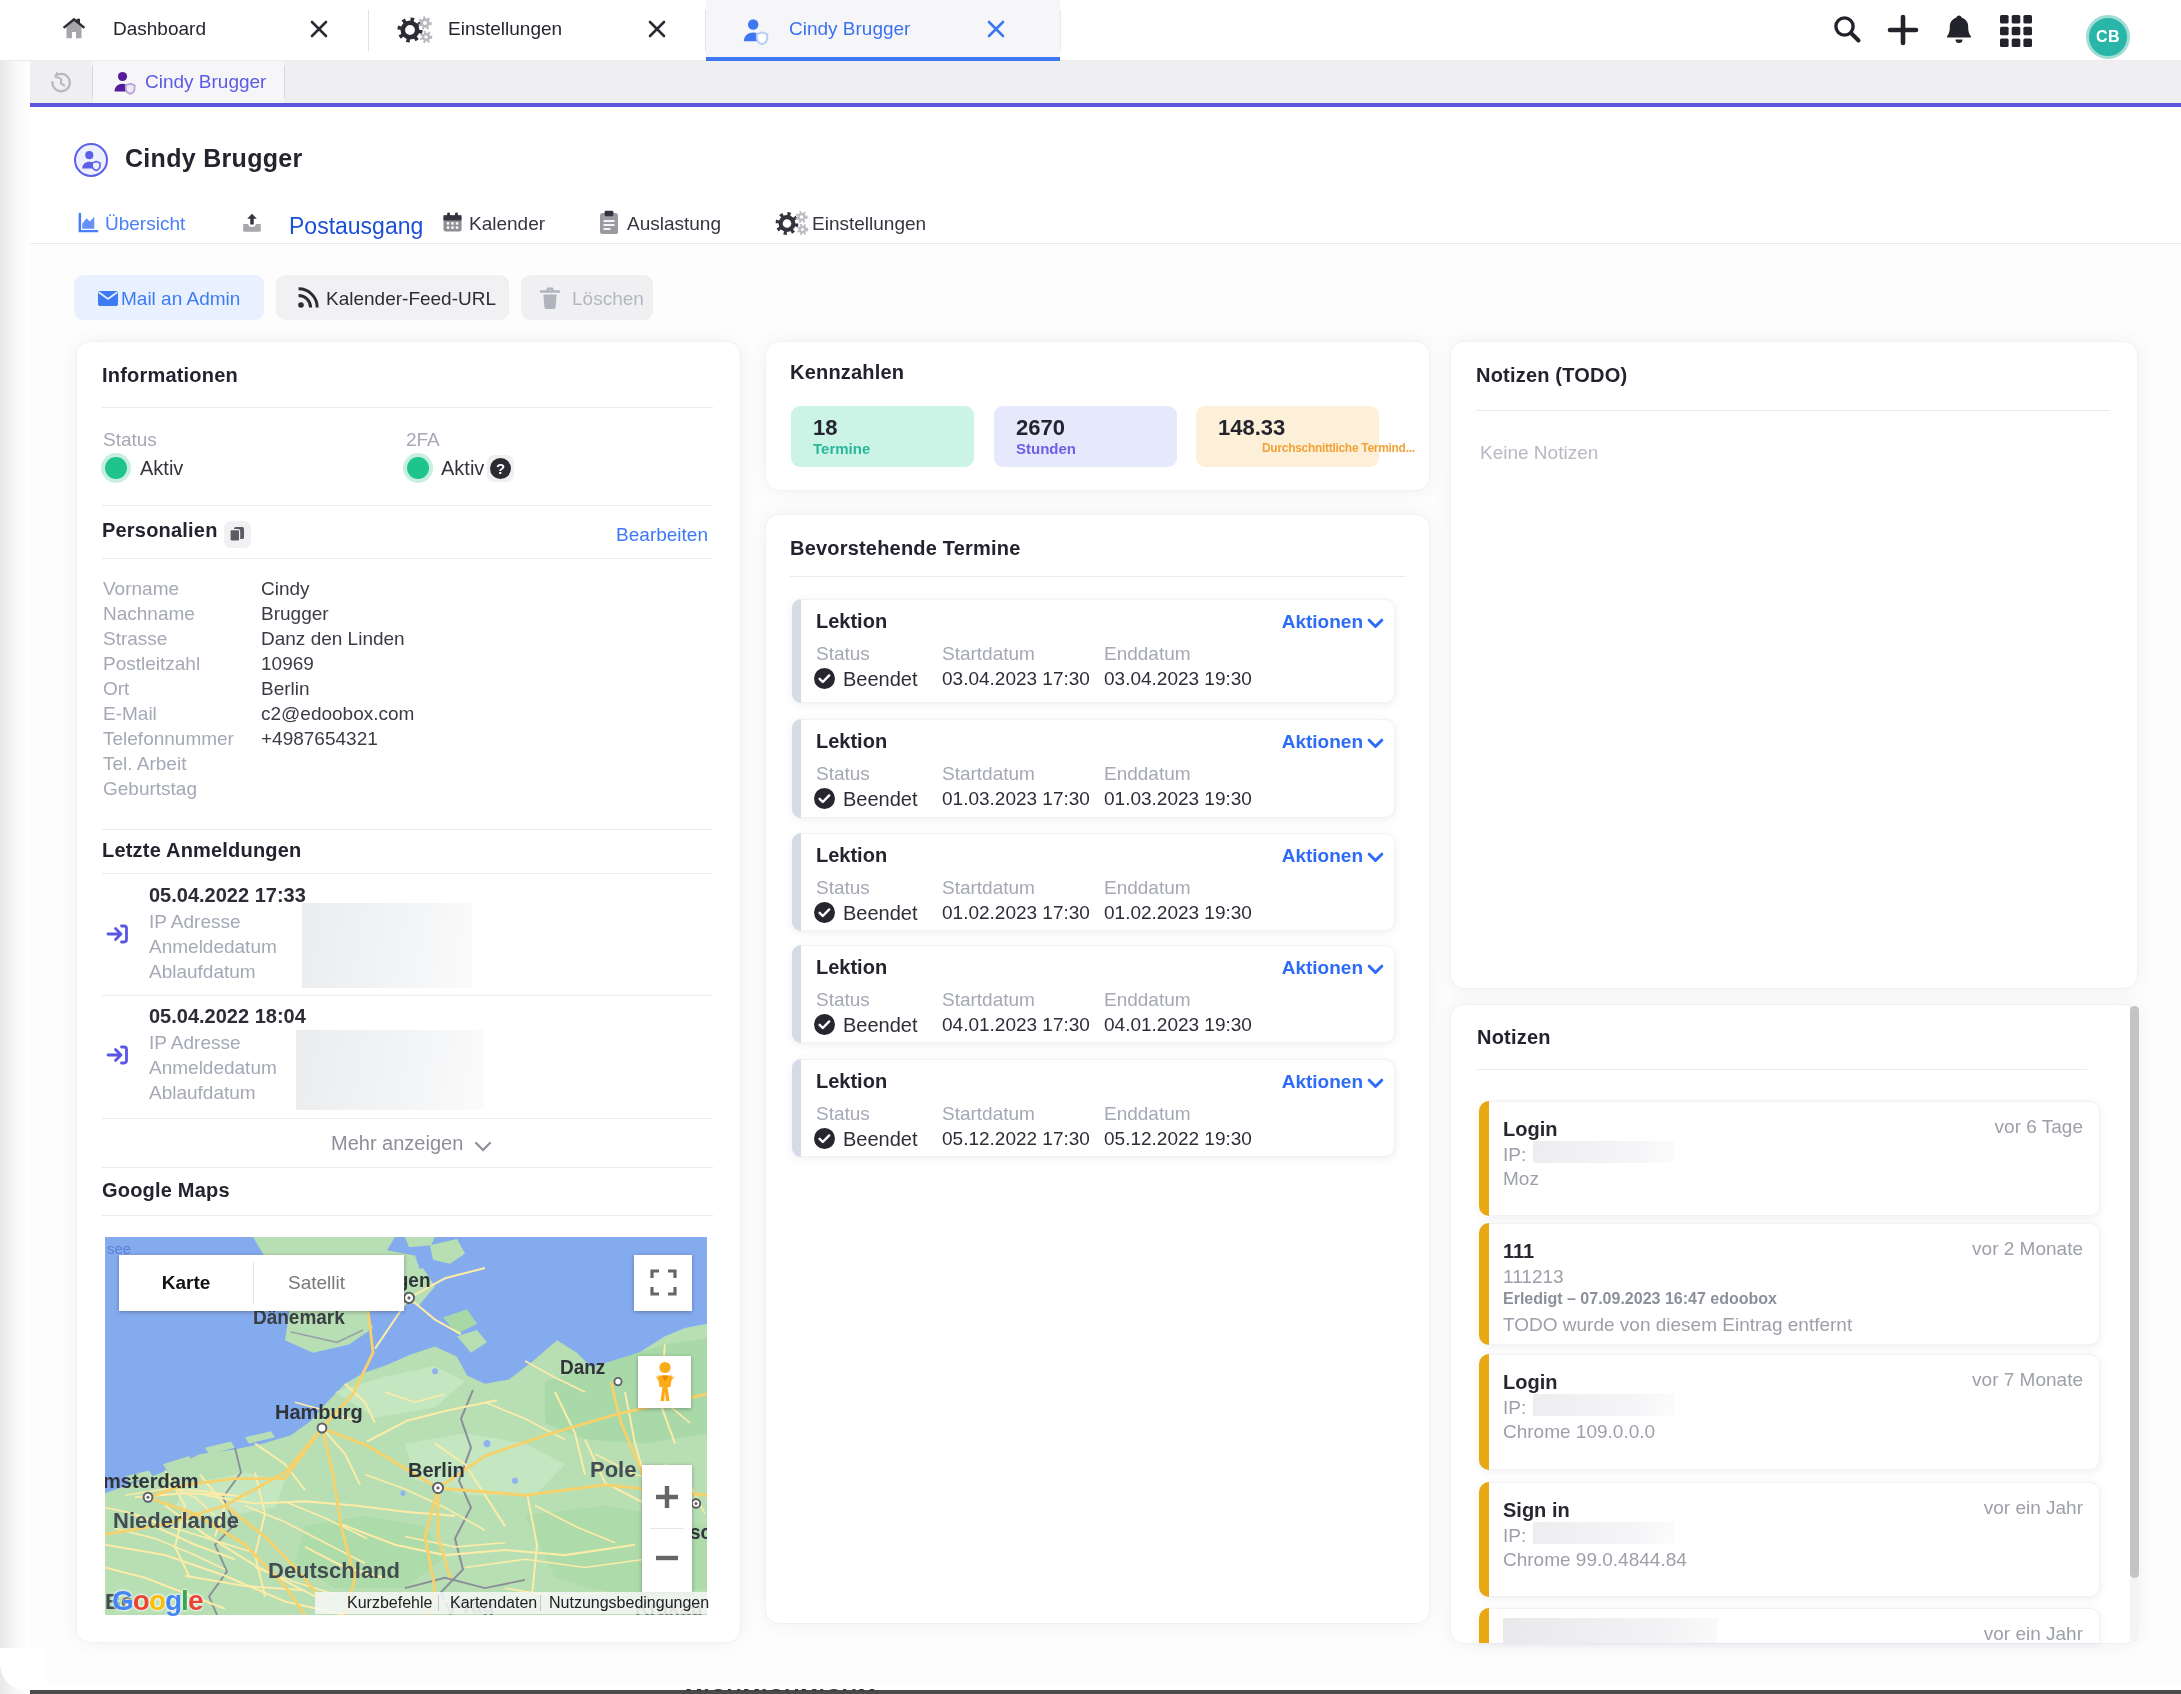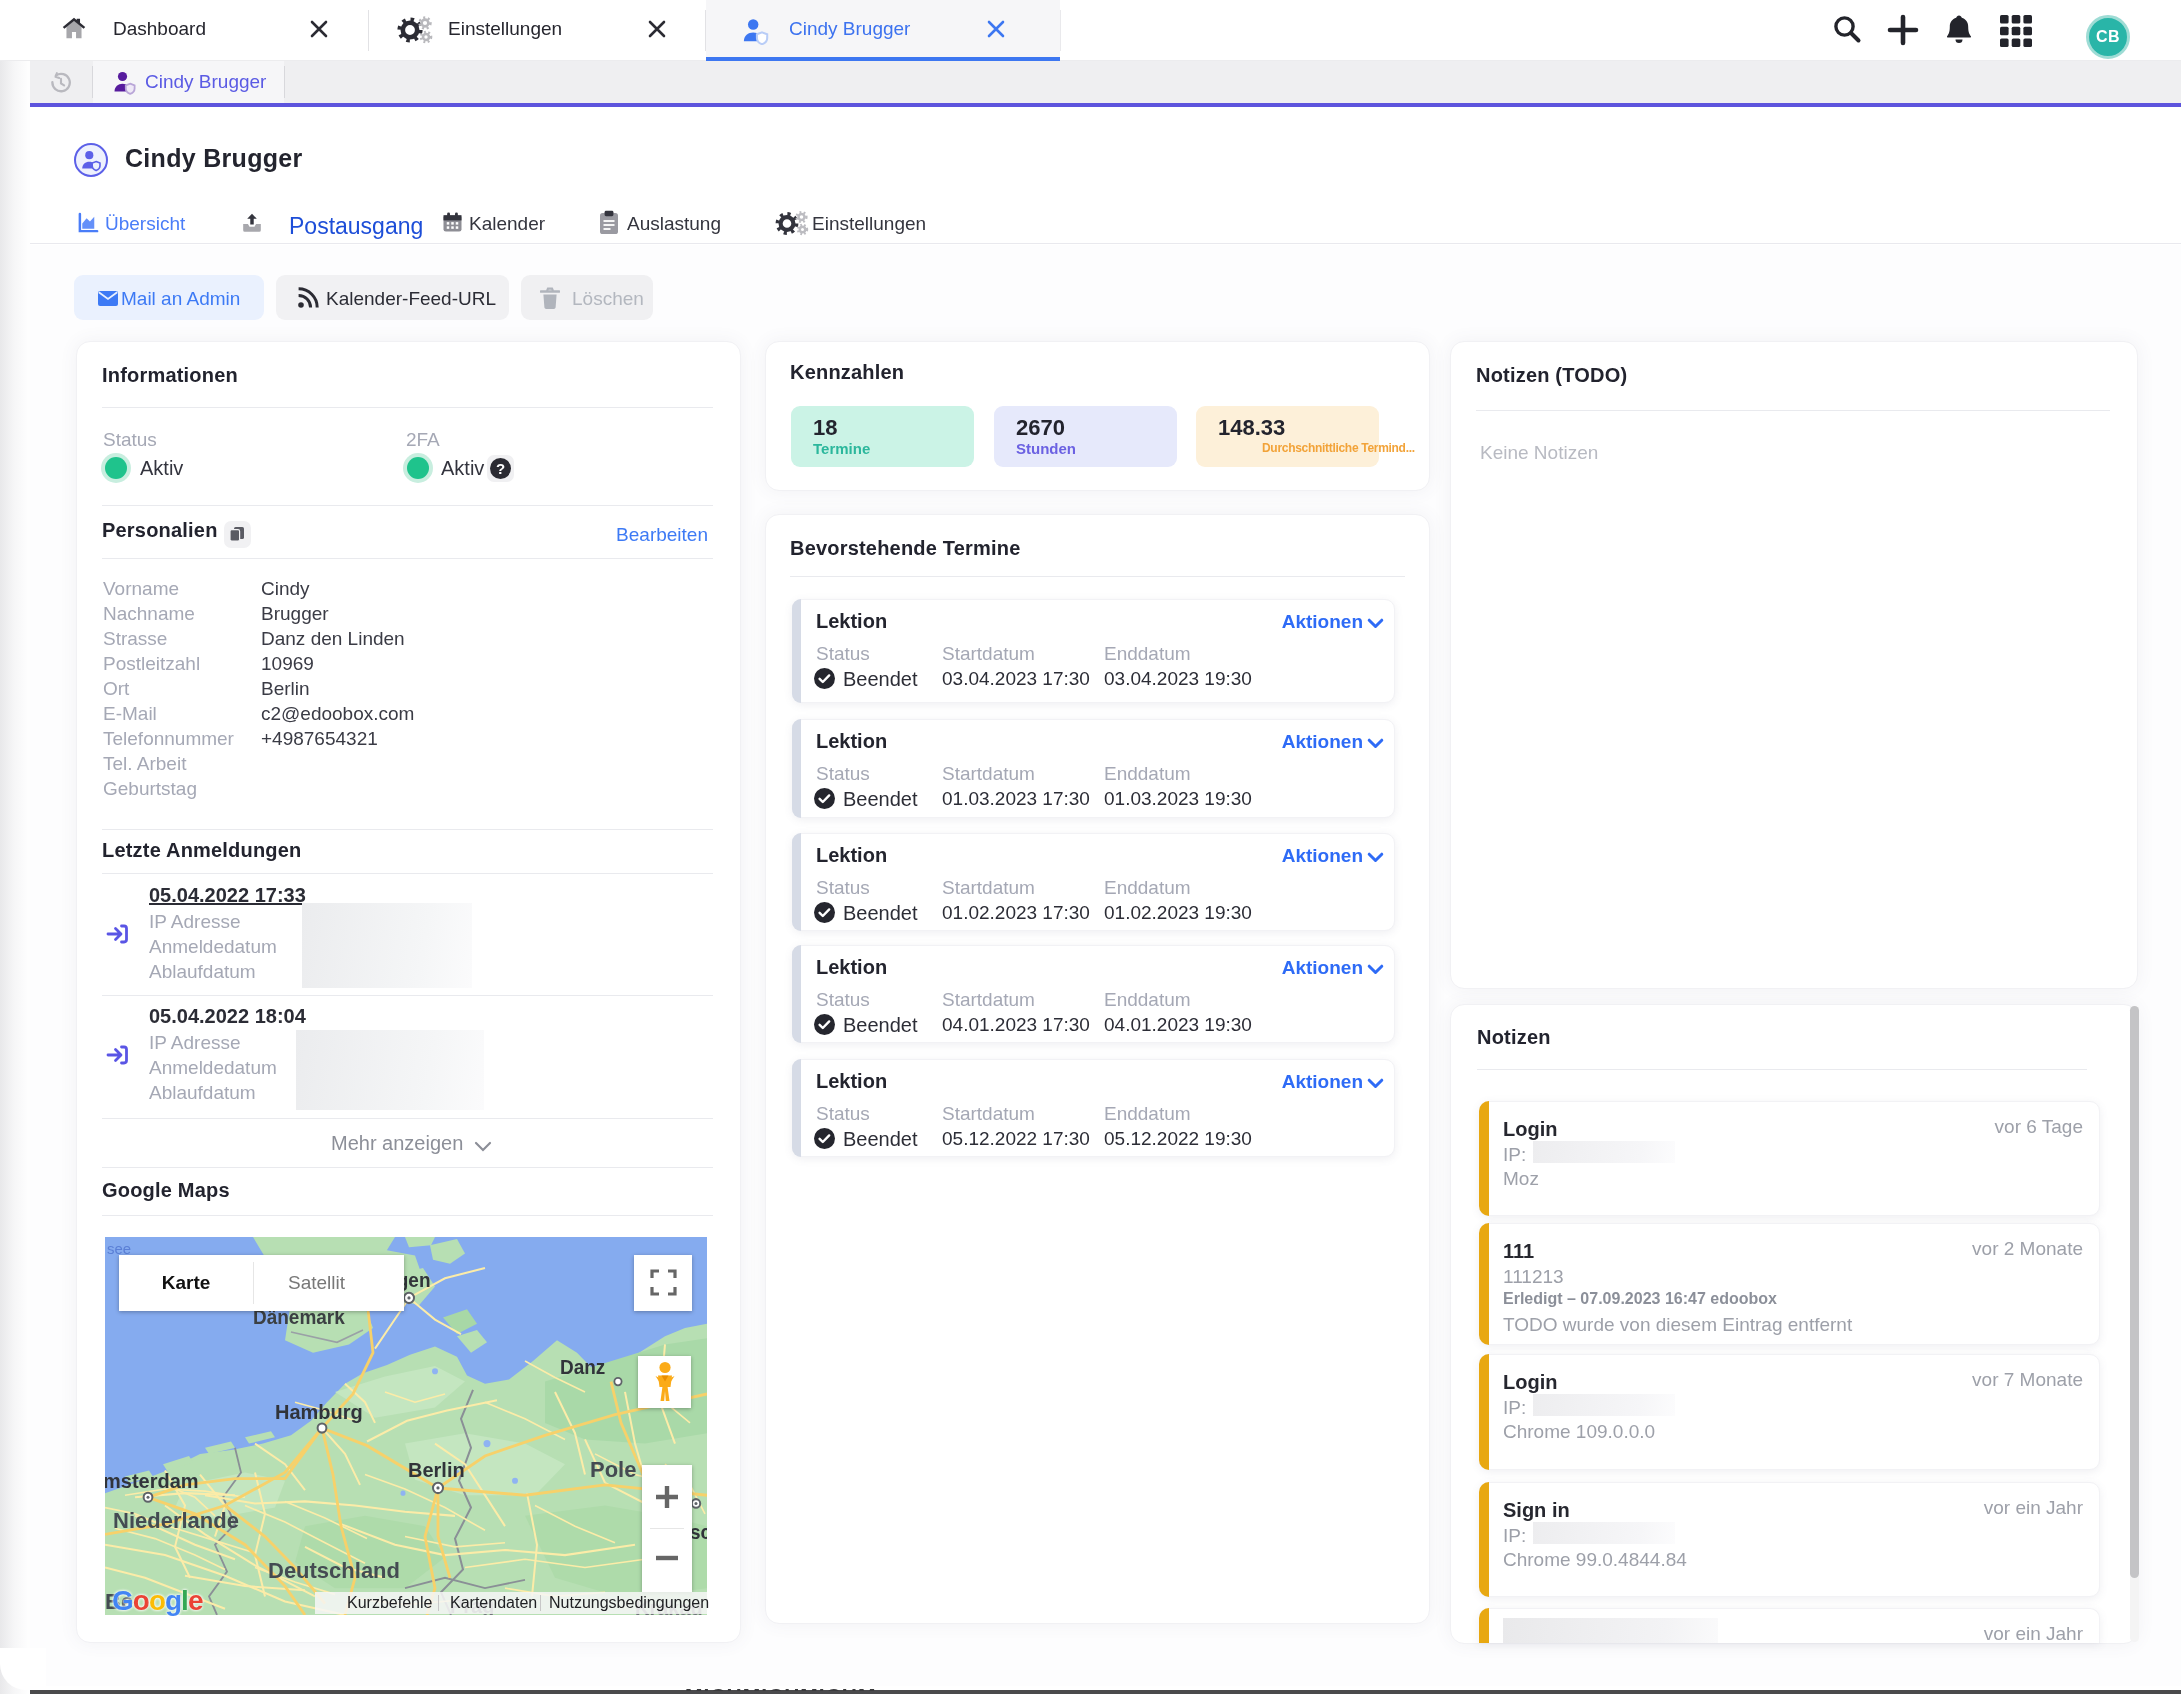--- a/index.html
+++ b/index.html
@@ -232,21 +232,21 @@
 <div class="abs lbl" style="left:103px;top:778px;">Geburtstag</div>
 
 <div class="sep" style="left:102px;top:829px;width:611px;"></div>
 <div class="abs ct" style="left:102px;top:839px;">Letzte Anmeldungen</div>
 <div class="sep" style="left:102px;top:873px;width:611px;"></div>
 
 <svg class="abs" style="left:105px;top:922px;" width="24" height="24" viewBox="0 0 24 24">
   <path d="M3 12 h12 M10.5 6.5 L16 12 l-5.5 5.5" fill="none" stroke="#5a55e5" stroke-width="2.8" stroke-linecap="round" stroke-linejoin="round"></path>
   <path d="M16.5 4 h2.6 a2.4 2.4 0 0 1 2.4 2.4 v11.2 a2.4 2.4 0 0 1 -2.4 2.4 h-2.6" fill="none" stroke="#5a55e5" stroke-width="2.8" stroke-linecap="round"></path>
 </svg>
-<div class="abs" style="left:149px;top:884px;font-size:20px;font-weight:700;color:#2b2c35;text-decoration:underline;">05.04.2022 17:33</div>
+<div class="abs" style="left:149px;top:884px;font-size:20px;font-weight:700;color:#2b2c35;">05.04.2022 17:33</div>
 <div class="abs lbl" style="left:149px;top:911px;">IP Adresse</div>
 <div class="abs lbl" style="left:149px;top:936px;">Anmeldedatum</div>
 <div class="abs lbl" style="left:149px;top:961px;">Ablaufdatum</div>
 <div class="abs" style="left:302px;top:903px;width:170px;height:85px;background:linear-gradient(100deg,#ebecee 0%,#f5f6f7 70%,#fbfbfc 100%);"></div>
 
 <div class="sep" style="left:102px;top:995px;width:611px;"></div>
 
 <svg class="abs" style="left:105px;top:1043px;" width="24" height="24" viewBox="0 0 24 24">
   <path d="M3 12 h12 M10.5 6.5 L16 12 l-5.5 5.5" fill="none" stroke="#5a55e5" stroke-width="2.8" stroke-linecap="round" stroke-linejoin="round"></path>
   <path d="M16.5 4 h2.6 a2.4 2.4 0 0 1 2.4 2.4 v11.2 a2.4 2.4 0 0 1 -2.4 2.4 h-2.6" fill="none" stroke="#5a55e5" stroke-width="2.8" stroke-linecap="round"></path>

